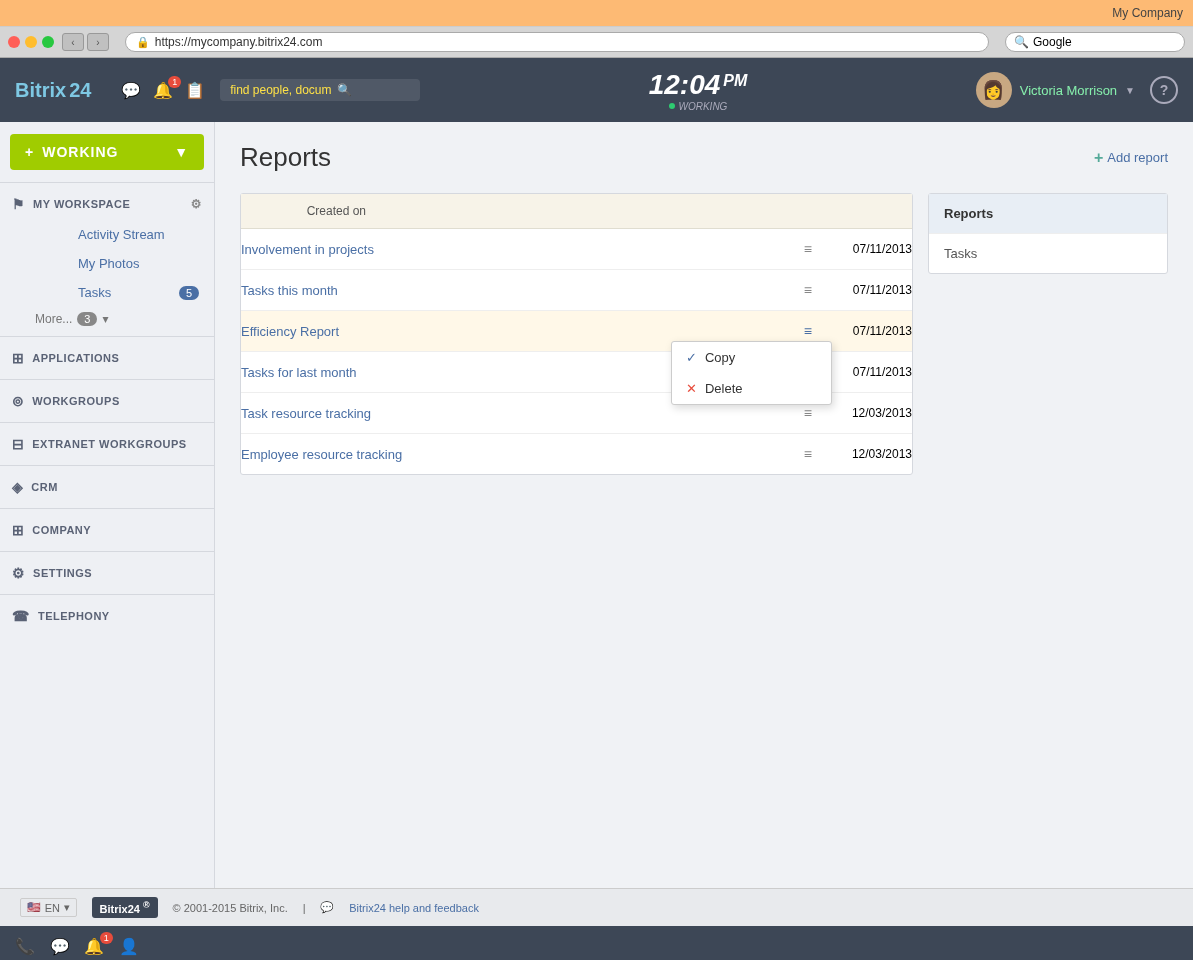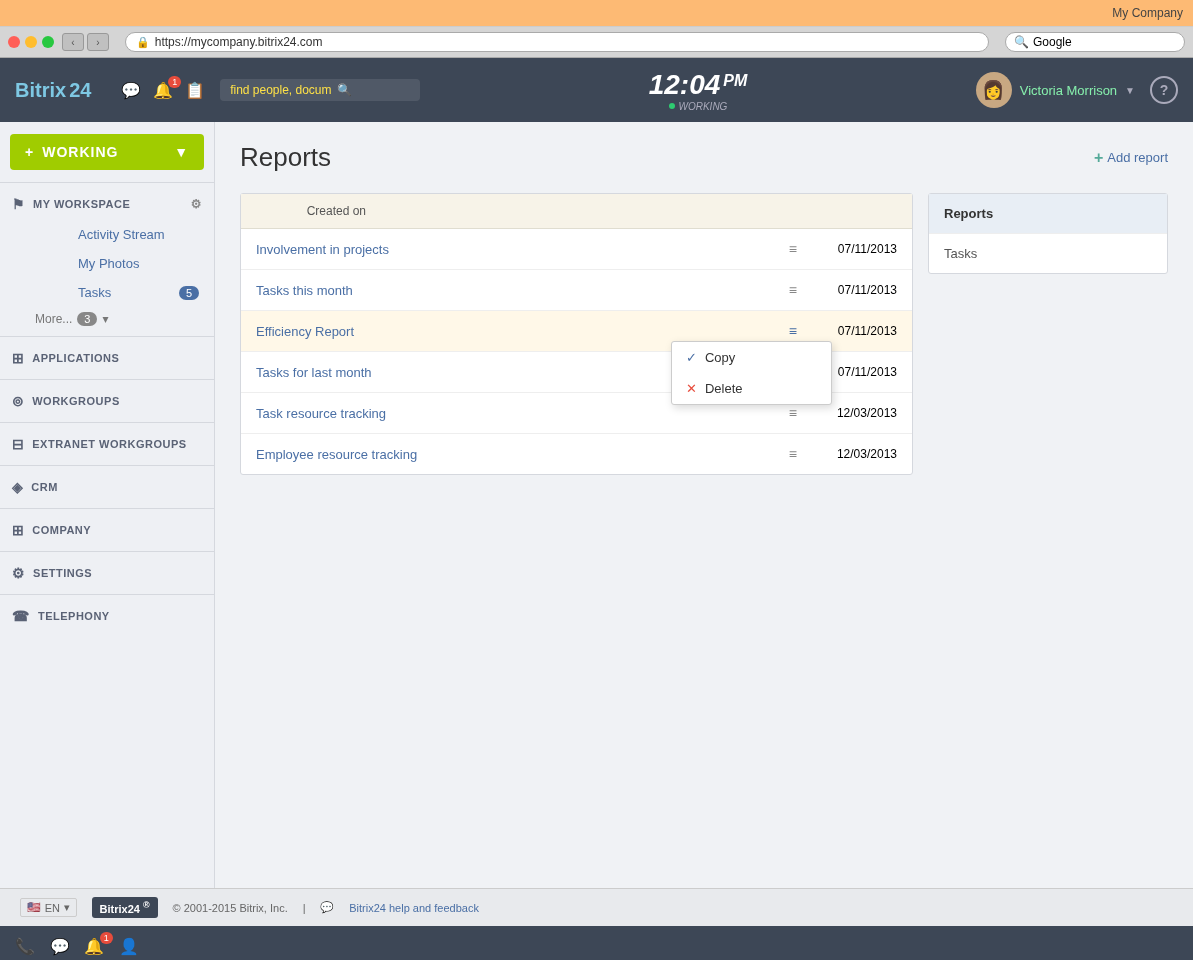--- a/index.html
+++ b/index.html
@@ -202,21 +202,21 @@
       background: #f7f3e8;
       display: flex;
       padding: 10px 15px;
       border-bottom: 1px solid #e0ddd0;
     }
     .col-name { flex: 1; color: #555; font-size: 12px; }
     .col-date { width: 110px; color: #555; font-size: 12px; text-align: right; }
     .table-row {
       display: flex;
       align-items: center;
-      padding: 10px 15px;
+      padding: 10px 0;
       border-bottom: 1px solid #eee;
       position: relative;
     }
     .table-row:last-child { border-bottom: none; }
     .row-name { flex: 1; color: #4a6fa5; cursor: pointer; font-size: 13px; }
     .row-menu-icon {
       color: #888;
       cursor: pointer;
       font-size: 14px;
       margin-right: 15px;

